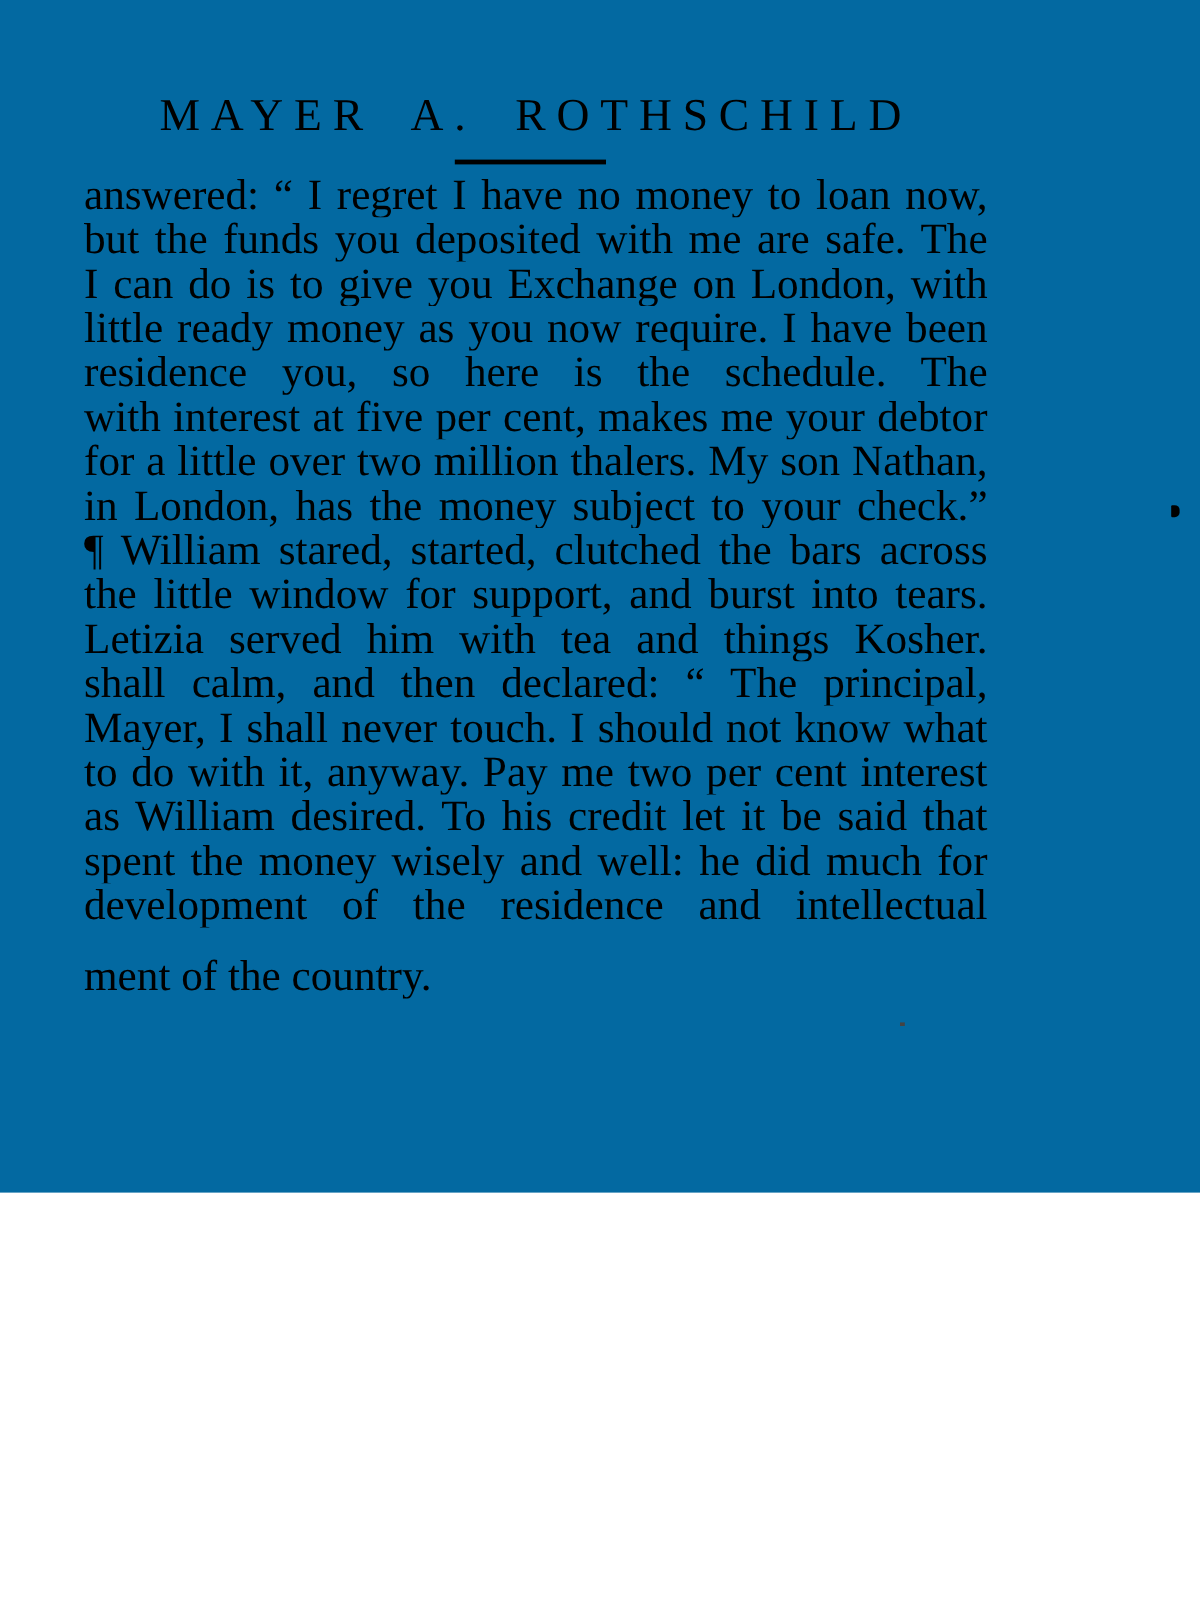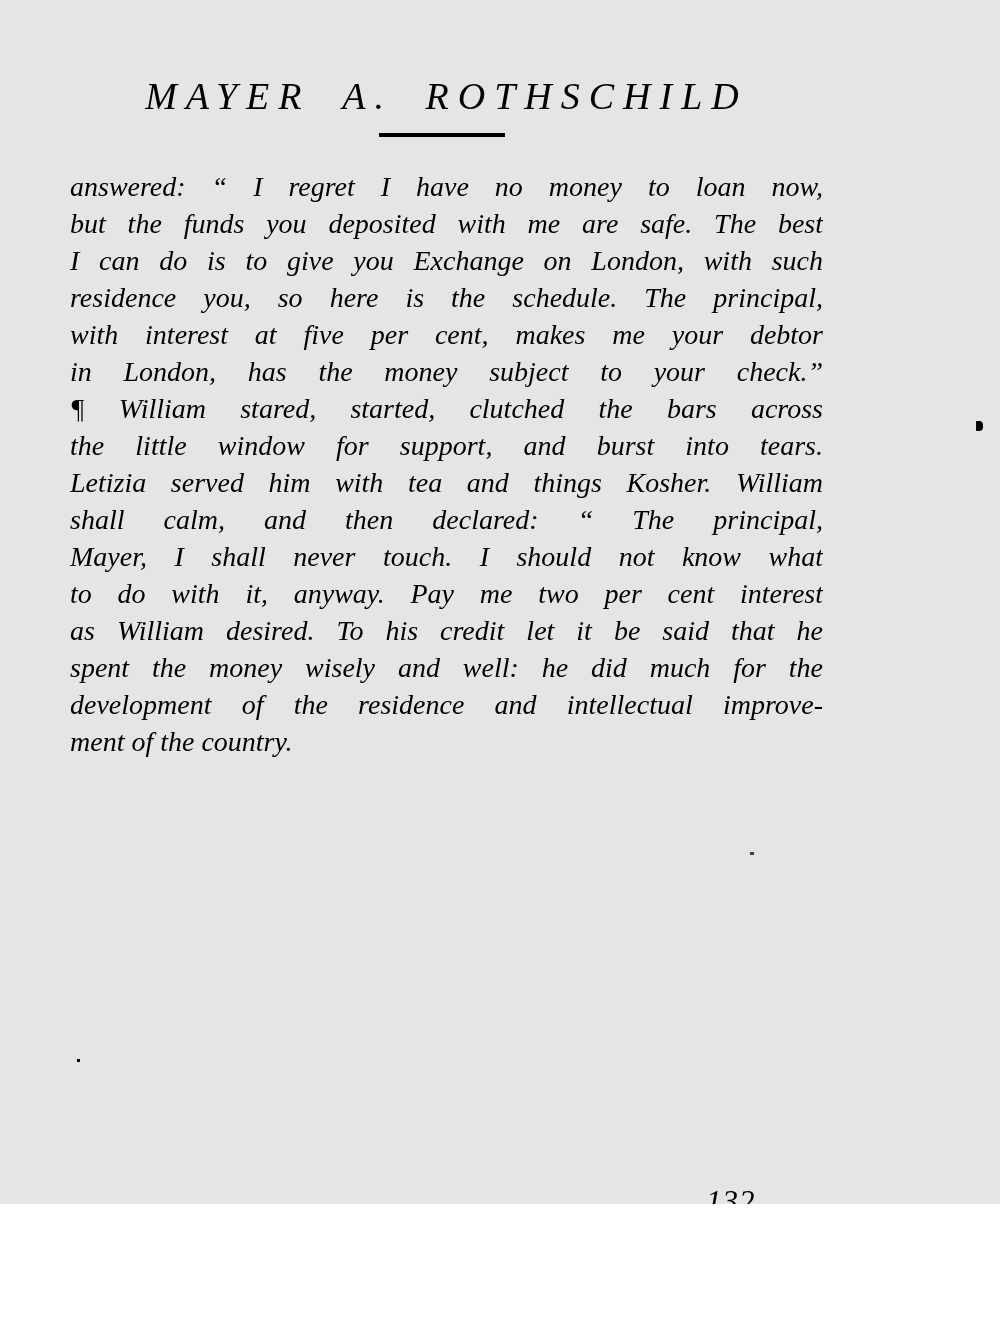--- a/index.html
+++ b/index.html
@@ -3,26 +3,25 @@
 <meta charset="utf-8">
 <style>
   html, body {
     margin: 0;
     padding: 0;
     background: #ffffff;
   }
   .page {
     position: relative;
     width: 1000px;
-    height: 1204px;
-    background: #e5e5e5;
+    height: 994px;
+    background: #0369a1;
     color: #000000;
     font-family: "Liberation Serif", serif;
     overflow: hidden;
-    font-style: italic;
   }
   .heading {
     position: absolute;
     top: 74px;
     left: 70px;
     width: 753px;
     margin: 0;
     text-align: center;
     font-size: 38px;
     font-weight: normal;
@@ -34,36 +33,37 @@
   .heading-divider {
     position: absolute;
     top: 133px;
     left: 379px;
     width: 126px;
     height: 4px;
     background: #000000;
   }
   .body-text {
     position: absolute;
-    top: 168px;
+    top: 144px;
     left: 70px;
     width: 753px;
-    font-size: 28px;
+    font-size: 36px;
     line-height: 37px;
     color: #000000;
   }
   .text-line {
     text-align: justify;
     text-align-last: justify;
     white-space: normal;
     height: 37px;
     overflow: hidden;
   }
   .text-line:last-child {
     text-align-last: left;
+    margin-top: 22px;
   }
   .page-number {
     position: absolute;
     top: 1184px;
     left: 706px;
     font-size: 31px;
     letter-spacing: 1px;
     color: #000000;
   }
   .ink-speck {
@@ -97,22 +97,24 @@
 <div class="page">
 
   <h1 class="heading">MAYER A. ROTHSCHILD</h1>
 
   <div class="heading-divider"></div>
 
   <div class="body-text">
     <div class="text-line">answered: “ I regret I have no money to loan now,</div>
     <div class="text-line">but the funds you deposited with me are safe. The best</div>
     <div class="text-line">I can do is to give you Exchange on London, with such</div>
+    <div class="text-line">little ready money as you now require. I have been</div>
     <div class="text-line">residence you, so here is the schedule. The principal,</div>
     <div class="text-line">with interest at five per cent, makes me your debtor</div>
+    <div class="text-line">for a little over two million thalers. My son Nathan,</div>
     <div class="text-line">in London, has the money subject to your check.”</div>
     <div class="text-line">¶ William stared, started, clutched the bars across</div>
     <div class="text-line">the little window for support, and burst into tears.</div>
     <div class="text-line">Letizia served him with tea and things Kosher. William</div>
     <div class="text-line">shall calm, and then declared: “ The principal,</div>
     <div class="text-line">Mayer, I shall never touch. I should not know what</div>
     <div class="text-line">to do with it, anyway. Pay me two per cent interest</div>
     <div class="text-line">as William desired. To his credit let it be said that he</div>
     <div class="text-line">spent the money wisely and well: he did much for the</div>
     <div class="text-line">development of the residence and intellectual improve-</div>

